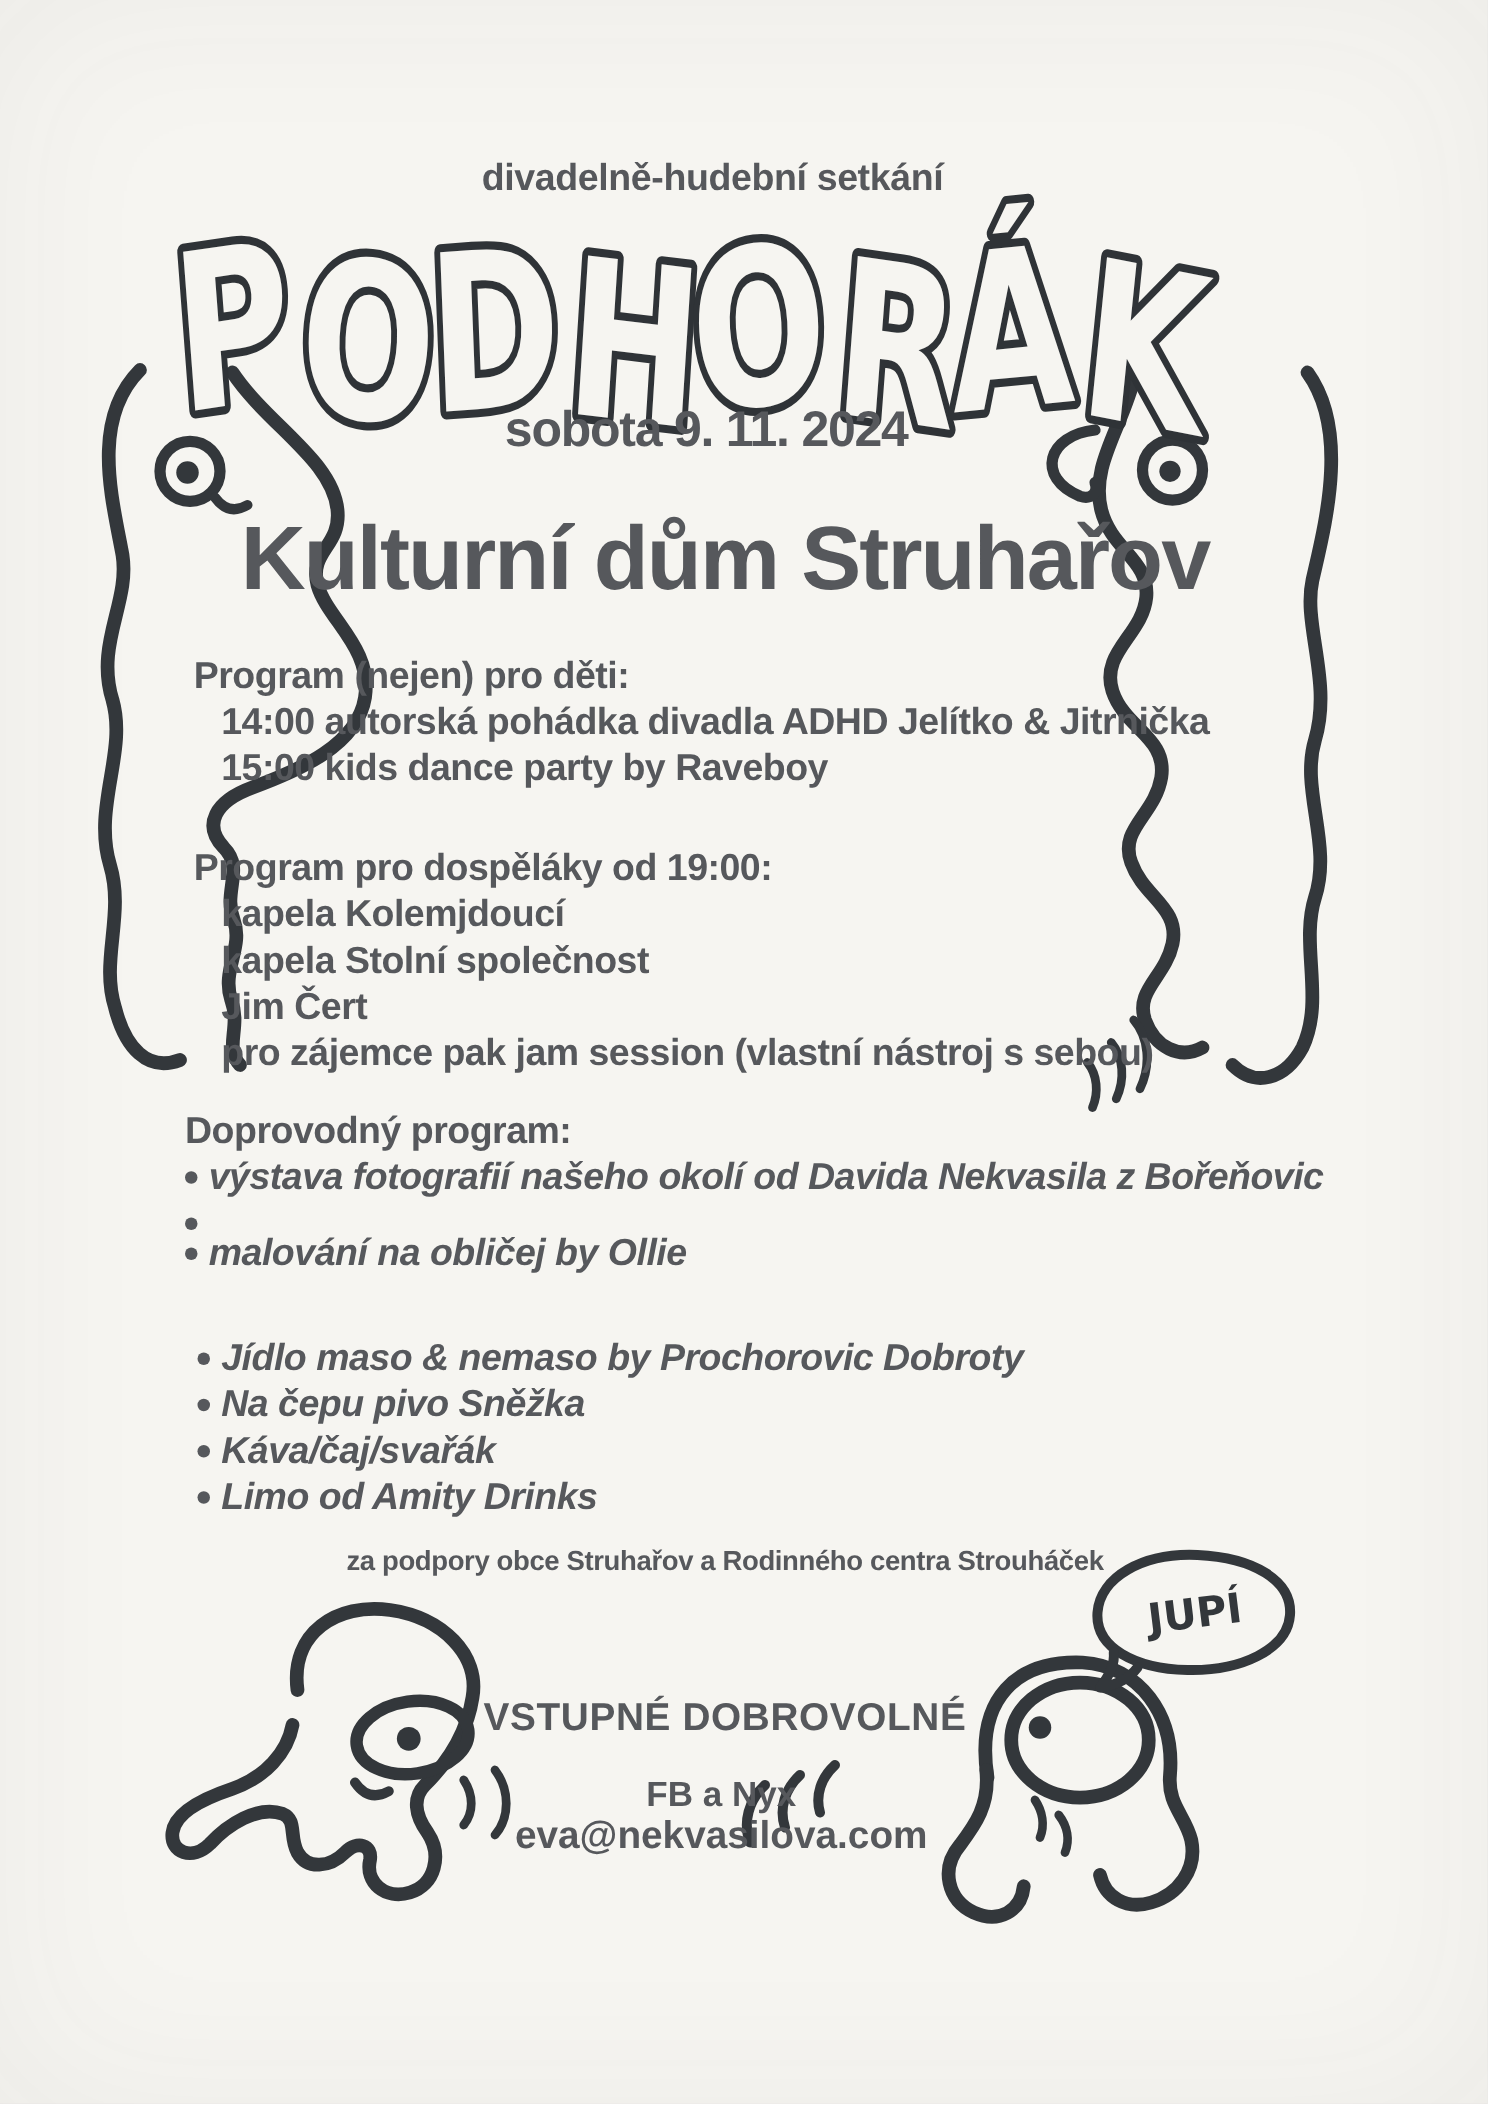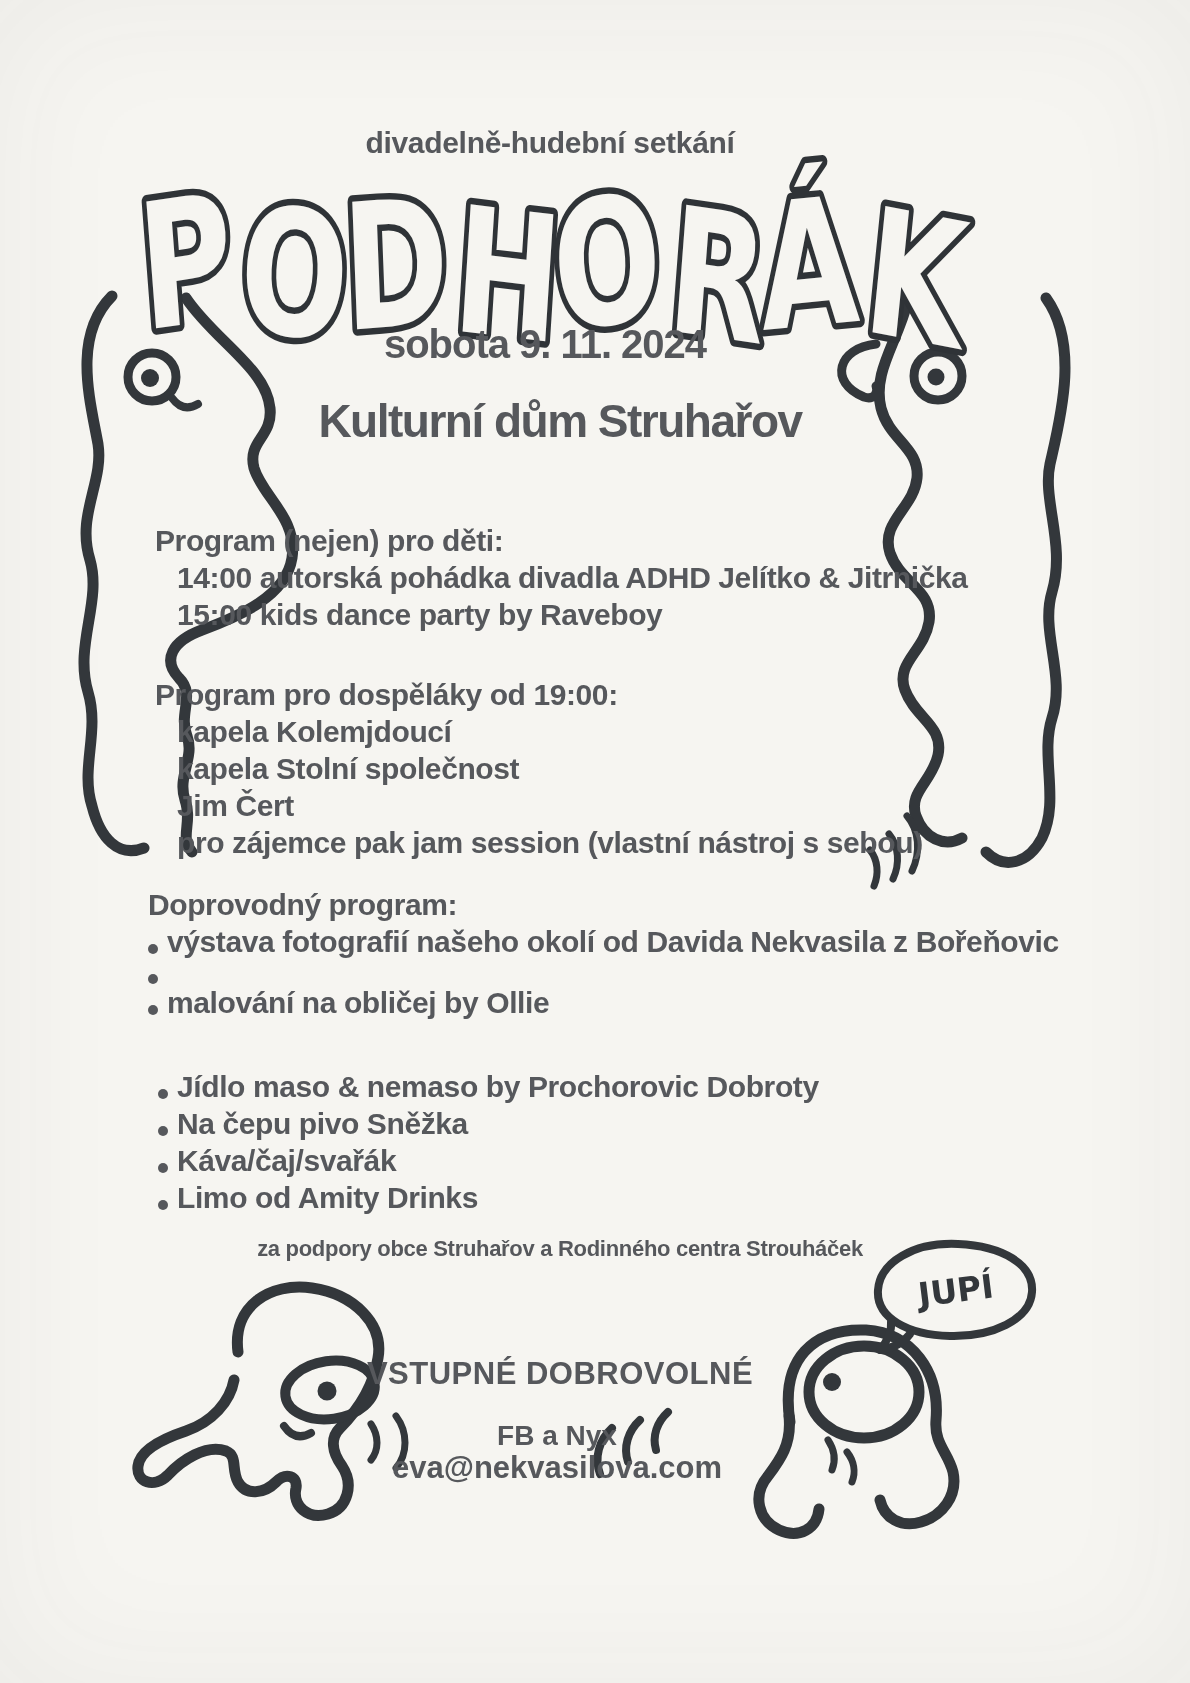--- a/index.html
+++ b/index.html
@@ -14,32 +14,32 @@
   .art .fill{fill:#33373b;stroke:none;}
   .title-text{
     font-family:"DejaVu Sans",sans-serif;font-weight:700;font-size:175px;
     fill:#f6f5f1;stroke:#2f3337;stroke-width:13px;paint-order:stroke;
     stroke-linejoin:round;text-anchor:middle;
   }
   .bubble-text{
     font-family:"DejaVu Sans",sans-serif;font-weight:700;font-size:33px;
     fill:#33373b;text-anchor:middle;
   }
-  .txt{position:absolute;font-weight:700;white-space:nowrap;}
+  .txt{position:absolute;font-weight:700;white-space:nowrap;padding-left:20px;}
   .center{left:0;text-align:center;}
   .kicker{top:126px;width:1100px;font-size:30px;letter-spacing:-0.3px;}
   .date-line{top:322px;width:1090px;font-size:40px;letter-spacing:-1px;}
-  .venue-line{top:394px;width:1120px;font-size:46px;letter-spacing:-1.5px;}
+  .venue-line{top:406px;width:1120px;font-size:72px;letter-spacing:-1.5px;}
   .block{position:absolute;font-weight:700;font-size:30px;letter-spacing:-0.4px;line-height:37px;white-space:nowrap;}
   .blk-kids{left:155px;top:522px;}
   .blk-adult{left:155px;top:676px;}
   .blk-side{left:148px;top:886px;}
   .blk-food{left:158px;top:1068px;}
   .indent{margin-left:22px;}
-  .b-item{display:flex;align-items:center;}
+  .b-item{display:flex;align-items:flex-start;font-style:italic;}
   .dot{flex:0 0 auto;width:10px;height:10px;border-radius:50%;background:#56585c;margin:14px 9px 0 0;}
   .support-line{top:1236px;width:1120px;font-size:22px;letter-spacing:-0.3px;}
   .admission-line{top:1356px;width:1120px;font-size:31px;letter-spacing:0.5px;}
   .fb-line{top:1420px;width:1114px;font-size:28px;}
   .email-line{top:1450px;width:1114px;font-size:31px;}
 </style>
 </head>
 <body>
 
 <div class="page">

